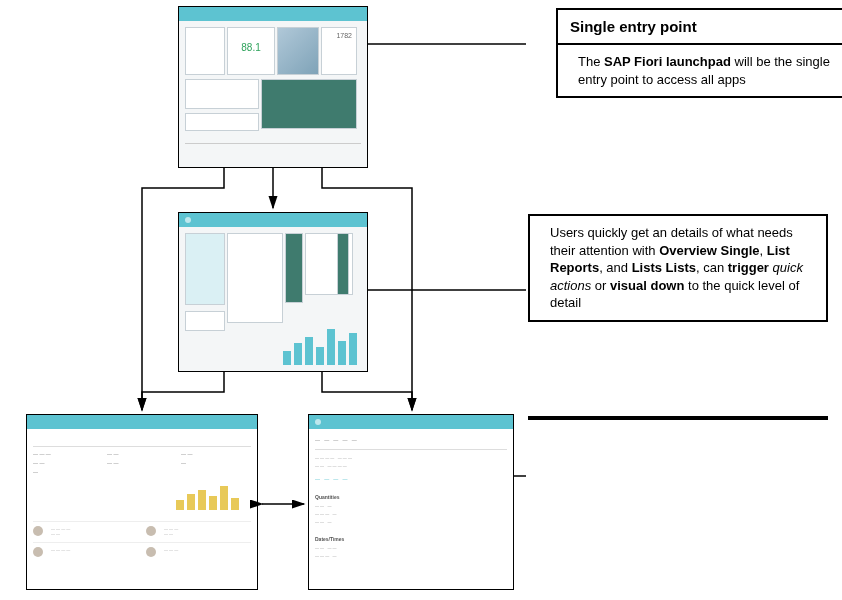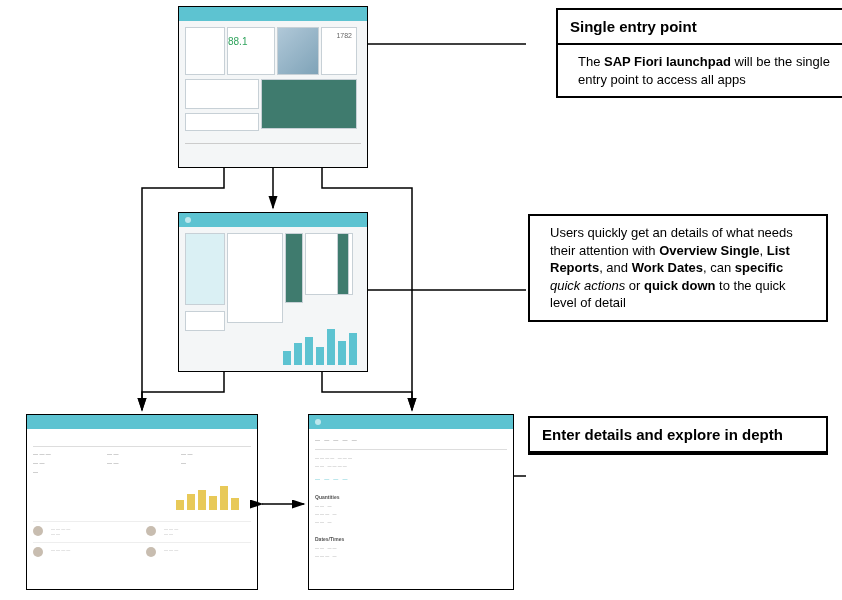--- a/index.html
+++ b/index.html
@@ -23,21 +23,21 @@
 </style>
 </head>
 <body>
 
 <div class="screenshot" style="left:178px;top:6px;width:190px;height:162px">
   <div class="scr-header"></div>
   <div class="scr-body">
 
     <div class="tile" style="left:6px;top:6px;width:40px;height:48px"></div>
     <div class="tile" style="left:48px;top:6px;width:48px;height:48px">
-      <div style="color:#2fa35c;font-size:10px;margin-top:8px">88.1</div>
+      <div style="color:#2fa35c;font-size:10px;text-align:center;margin-top:14px">88.1</div>
     </div>
     <div class="tile" style="left:98px;top:6px;width:42px;height:48px;background:linear-gradient(135deg,#b0c8d8,#7fa3b8)"></div>
     <div class="tile" style="left:142px;top:6px;width:36px;height:48px">
         <div style="font-size:7px;text-align:right;padding:4px">1782</div>
       </div>
     <div class="tile" style="left:6px;top:58px;width:74px;height:30px"></div>
     <div class="tile greentile" style="left:82px;top:58px;width:96px;height:50px"></div>
     <div class="tile" style="left:6px;top:92px;width:74px;height:18px"></div>
     <div style="position:absolute;left:6px;bottom:4px;right:6px;height:20px;display:flex;gap:10px;font-size:4px;color:#888">
       <div style="flex:1;border-top:1px solid #ccc"></div>
@@ -124,26 +124,25 @@
 
 <div class="callout" style="left:556px;top:8px">
   <div class="callout-header">Single entry point</div>
   <div class="callout-body">
     <span>The </span><b>SAP Fiori launchpad</b><span> will be the single entry point to access all apps</span>
   </div>
 </div>
 
 <div class="callout" style="left:528px;top:214px">
   <div class="callout-body">
-    <span>Users quickly get an details of what needs their attention with </span><b>Overview Single</b><span>, </span><b>List Reports</b><span>, and </span><b>Work Dates</b><span>, can </span><b>specific</b><span> </span><i>quick actions</i><span> or </span><b>quick down</b><span> to the quick level of detail</span>
+    <span>Users quickly get an details of what needs their attention with </span><b>Overview Single</b><span>, </span><b>List Reports</b><span>, and </span><b>Lists Lists</b><span>, can </span><b>trigger</b><span> </span><i>quick actions</i><span> or </span><b>visual down</b><span> to the quick level of detail</span>
   </div>
 </div>
 
 <div class="callout" style="left:528px;top:416px">
-  <div class="callout-header">Enter details and explore in depth</div>
 </div>
 
 <svg class="arrows">
   <defs>
     <marker id="arr" markerWidth="10" markerHeight="10" refX="8" refY="3" orient="auto" markerUnits="strokeWidth">
       <path d="M0,0 L0,6 L9,3 z" fill="#000"></path>
     </marker>
   </defs>
 
   <line x1="273" y1="168" x2="273" y2="208" stroke="#000" stroke-width="1.5" marker-end="url(#arr)"></line>

